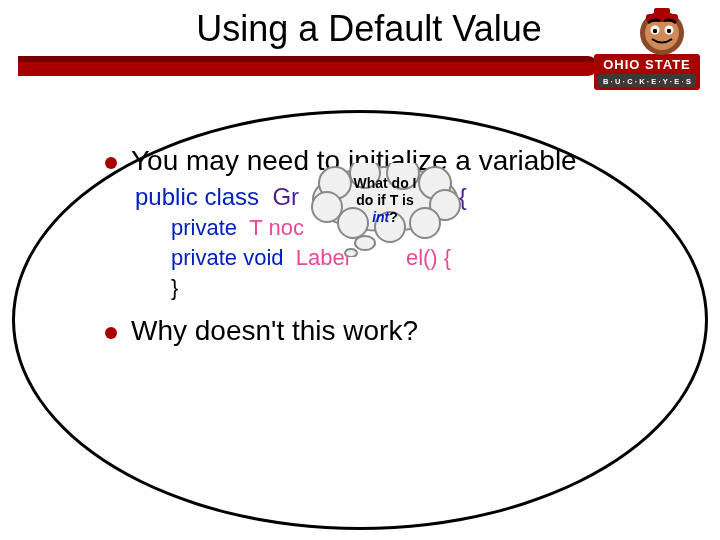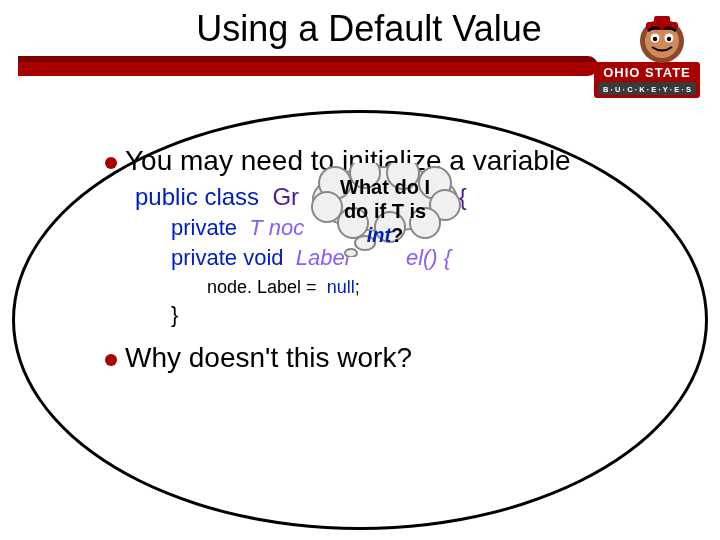--- a/index.html
+++ b/index.html
@@ -24,39 +24,39 @@
   .title-underline {
     margin-top: 6px;
     height: 20px;
     width: 580px;
     background: #a80000;
     border-top: 6px solid #7a0000;
     border-radius: 0 12px 12px 0;
   }
   .logo-wrap {
     position: absolute;
-    top: 14px;
+    top: 6px;
     right: 18px;
     width: 110px;
     height: 88px;
   }
   .content-oval {
     position: absolute;
     left: 12px;
     top: 110px;
     width: 696px;
     height: 420px;
     border: 3.5px solid #000;
     border-radius: 50% / 50%;
     padding: 32px 60px 0 90px;
   }
   .bullet-row {
     display: flex;
     align-items: flex-start;
-    gap: 8px;
+    gap: 14px;
     margin-bottom: 6px;
   }
   .bullet-dot {
     width: 12px;
     height: 12px;
     border-radius: 50%;
     background: #a80000;
     margin-top: 12px;
     flex-shrink: 0;
   }
@@ -70,21 +70,21 @@
     margin-top: 2px;
   }
   .line-a { font-size: 24px; color: #0020c0; }
   .line-a .black { color: #4c1d95; text-align: right; }
   .line-b, .line-c {
     font-size: 22px;
     color: #0020c0;
     margin-left: 36px;
     margin-top: 4px;
   }
-  .line-b .black, .line-c .black { color: #8b5cf6; font-style: italic; }
+  .line-b .black, .line-c .black { color: #ec4899; }
   .line-d {
     font-size: 18px;
     color: #000;
     margin-left: 72px;
     margin-top: 6px;
   }
   .line-d .blue { color: #0020c0; }
   .line-e {
     font-size: 22px;
     color: #000;
@@ -101,21 +101,21 @@
     width: 180px;
     height: 94px;
     pointer-events: none;
   }
   .bubble-text {
     position: absolute;
     left: 180px;
     top: -8px;
     width: 140px;
     text-align: center;
-    font-size: 20px;
+    font-size: 14px;
     font-weight: 700;
     line-height: 1.2;
     color: #000;
   }
   .bubble-text .int { color: #0020c0; font-style: italic; }
 </style>
 </head>
 <body>
 
 <div class="title-block">
@@ -165,24 +165,20 @@
       <span class="black">&nbsp;<span>T noc</span></span>
     </div>
 
     <div class="line-c">
       <span>private void</span>
       <span class="black">&nbsp;<span>Label</span></span>
       <span class="black" style="visibility:hidden;">rLab</span>
       <span class="black">el() {</span>
     </div>
 
-    <div class="line-d">
-      <span>node. Label =</span>
-      <span class="blue">&nbsp;<span>null</span></span><span>;</span>
-    </div>
 
     <div class="line-e">}</div>
 
     <svg class="thought-bubble" viewBox="0 0 180 94">
       <g fill="#f0f0f0" stroke="#888" stroke-width="2">
         <ellipse cx="90" cy="36" rx="72" ry="32"></ellipse>
         <circle cx="40" cy="20" r="16"></circle>
         <circle cx="70" cy="10" r="15"></circle>
         <circle cx="108" cy="10" r="16"></circle>
         <circle cx="140" cy="20" r="16"></circle>

